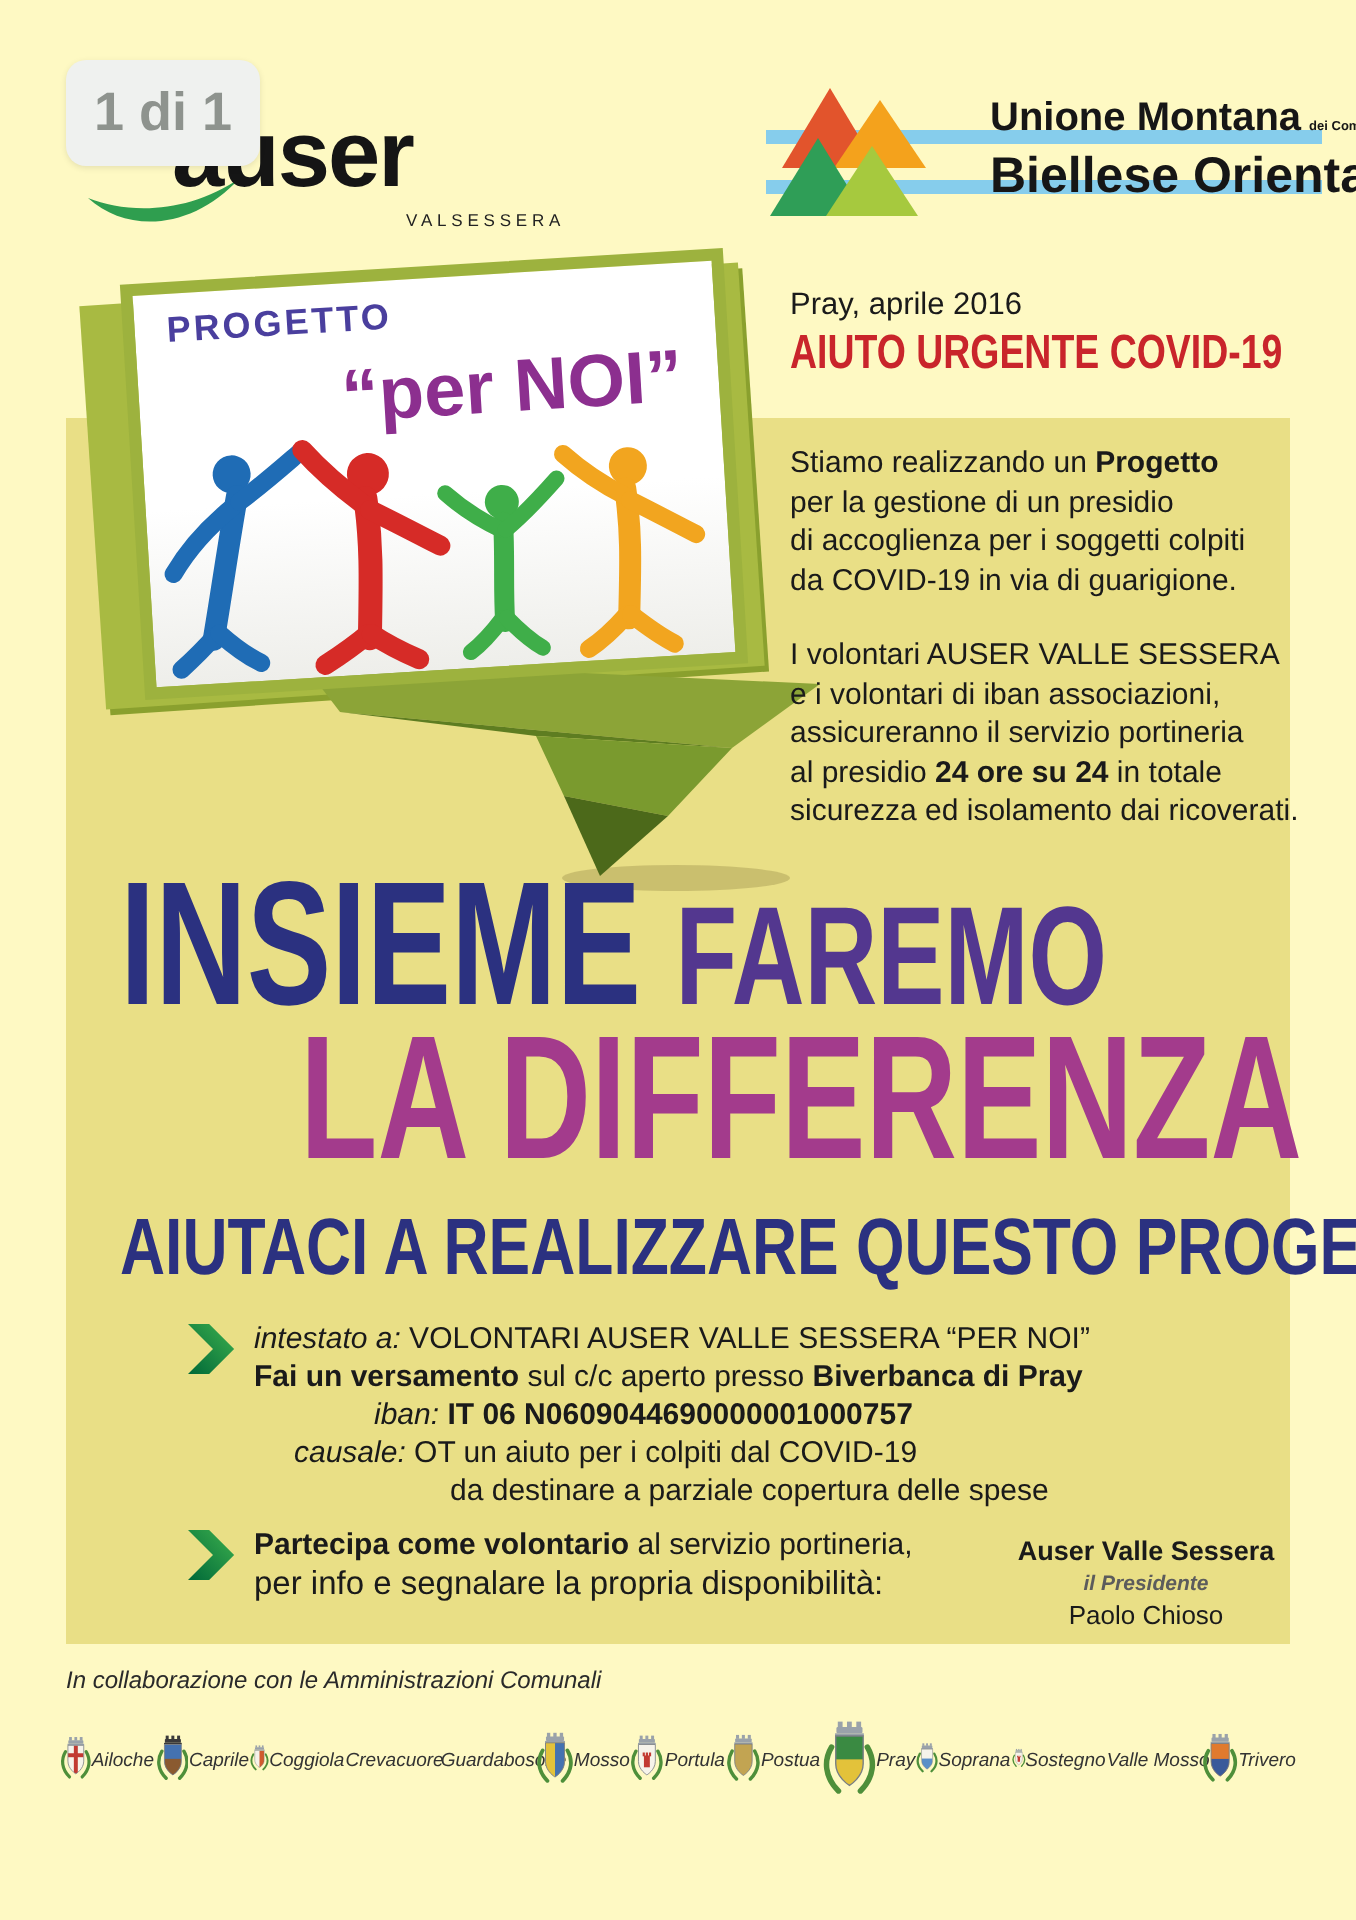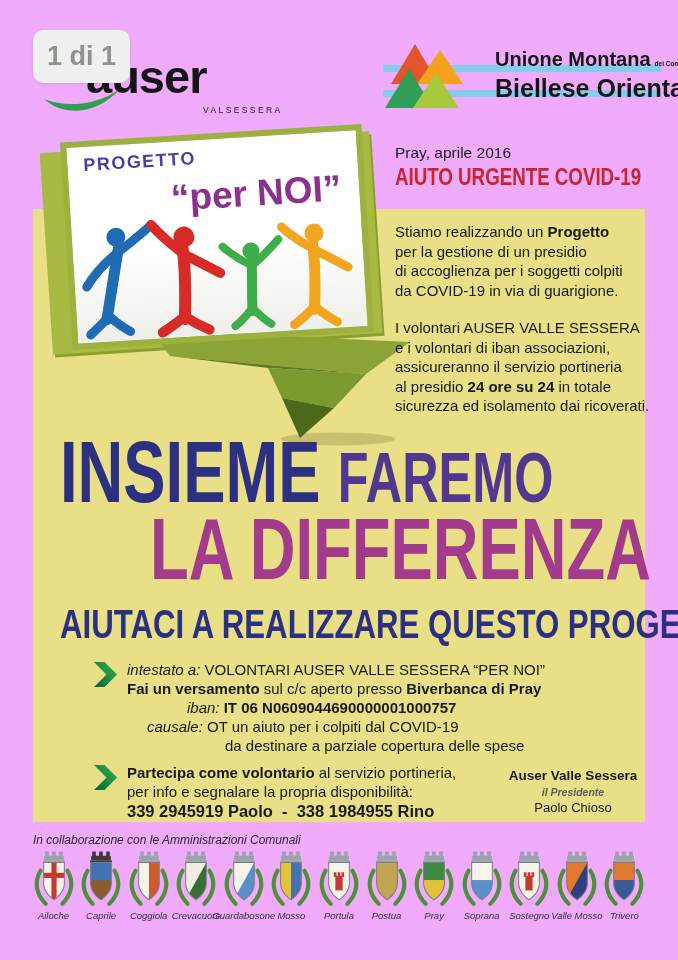--- a/index.html
+++ b/index.html
@@ -1,16 +1,16 @@
 <!DOCTYPE html>
 <html style="--yellow-bg: #e9df86; --alert-red: #c9252b; --navy: #2b3180; --purple: #53378f; --magenta: #a33b8c; --kicker-purple: #4a3f9e; --title-purple: #8c2f8f; --olive-board: #a8ba42; --card-border: #9db23e; --arrow-green: #00843d; --auser-green: #2f9e4f;"><head>
 <meta charset="utf-8">
 <style>
   html,body{margin:0;padding:0;background:#fff;}
-  .page{position:relative;width:678px;height:960px;background:#f0abfc;overflow:hidden;
+  .page{position:relative;width:678px;height:960px;background:#fef9c3;overflow:hidden;
         font-family:"Liberation Sans",sans-serif;color:#1a1a1a;}
   
   .badge{position:absolute;left:33px;top:30px;width:97px;height:53px;background:#eff1ef;
          border-radius:10px;display:flex;align-items:center;justify-content:center;
          font-size:27px;font-weight:600;color:#8e938e;z-index:40;box-shadow:0 1px 3px rgba(0,0,0,.10);}
   
   .auser{position:absolute;left:40px;top:45px;width:250px;height:80px;z-index:5;}
   .auser-swoosh{position:absolute;left:2px;top:40px;}
   .auser-word{position:absolute;left:46px;top:4px;font-size:47px;font-weight:bold;
               letter-spacing:-1px;color:#151515;}
@@ -71,21 +71,21 @@
   .b2 .blines .rline:last-child{font-size:16.5px;margin-top:1px;}
   
   .signature{position:absolute;left:498px;top:768px;width:150px;text-align:center;z-index:6;}
   .sig-org{font-size:13.5px;font-weight:bold;}
   .sig-role{font-size:10.5px;font-style:italic;color:#5c5c5c;margin-top:3px;font-weight:bold;}
   .sig-name{font-size:13px;margin-top:2px;}
   
   .foot-caption{position:absolute;left:33px;top:833px;font-size:12px;font-style:italic;color:#2a2a2a;z-index:6;}
   .muni-row{position:absolute;left:30px;top:850px;width:618px;display:flex;
             justify-content:space-between;z-index:6;}
-  .muni{width:47px;display:flex;flex-direction:column;align-items:center;}
+  .muni{width:47px;display:flex;align-items:center;}
   .muni-name{font-size:9.5px;font-style:italic;color:#333;margin-top:2px;white-space:nowrap;}
 </style>
 </head>
 <body>
 
 <div class="page">
 
   <div class="badge">1 di 1</div>
 
   <div class="auser">
@@ -211,21 +211,20 @@
           <linearGradient id="ag2" x1="0" y1="1" x2="1" y2="0">
         <stop offset="0" stop-color="#006838"></stop>
             <stop offset="1" stop-color="#3cb04e"></stop>
       </linearGradient>
         </defs>
       <polygon points="0,0 11,0 24,13 11,26 0,26 13,13" fill="url(#ag2)"></polygon>
     </svg>
     <div class="blines">
         <div class="rline"><span class="sb">Partecipa come volontario</span><span> al servizio portineria,</span></div>
         <div class="rline"><span>per info e segnalare la propria disponibilità:</span></div>
-        <div class="rline"><span class="sb">339 2945919 Paolo&nbsp;&nbsp;-&nbsp;&nbsp;338 1984955 Rino</span></div>
       </div>
   </div>
 
   <div class="signature">
     <div class="sig-org">Auser Valle Sessera</div>
     <div class="sig-role">il Presidente</div>
     <div class="sig-name">Paolo Chioso</div>
   </div>
 
   <div class="foot-caption">In collaborazione con le Amministrazioni Comunali</div>

